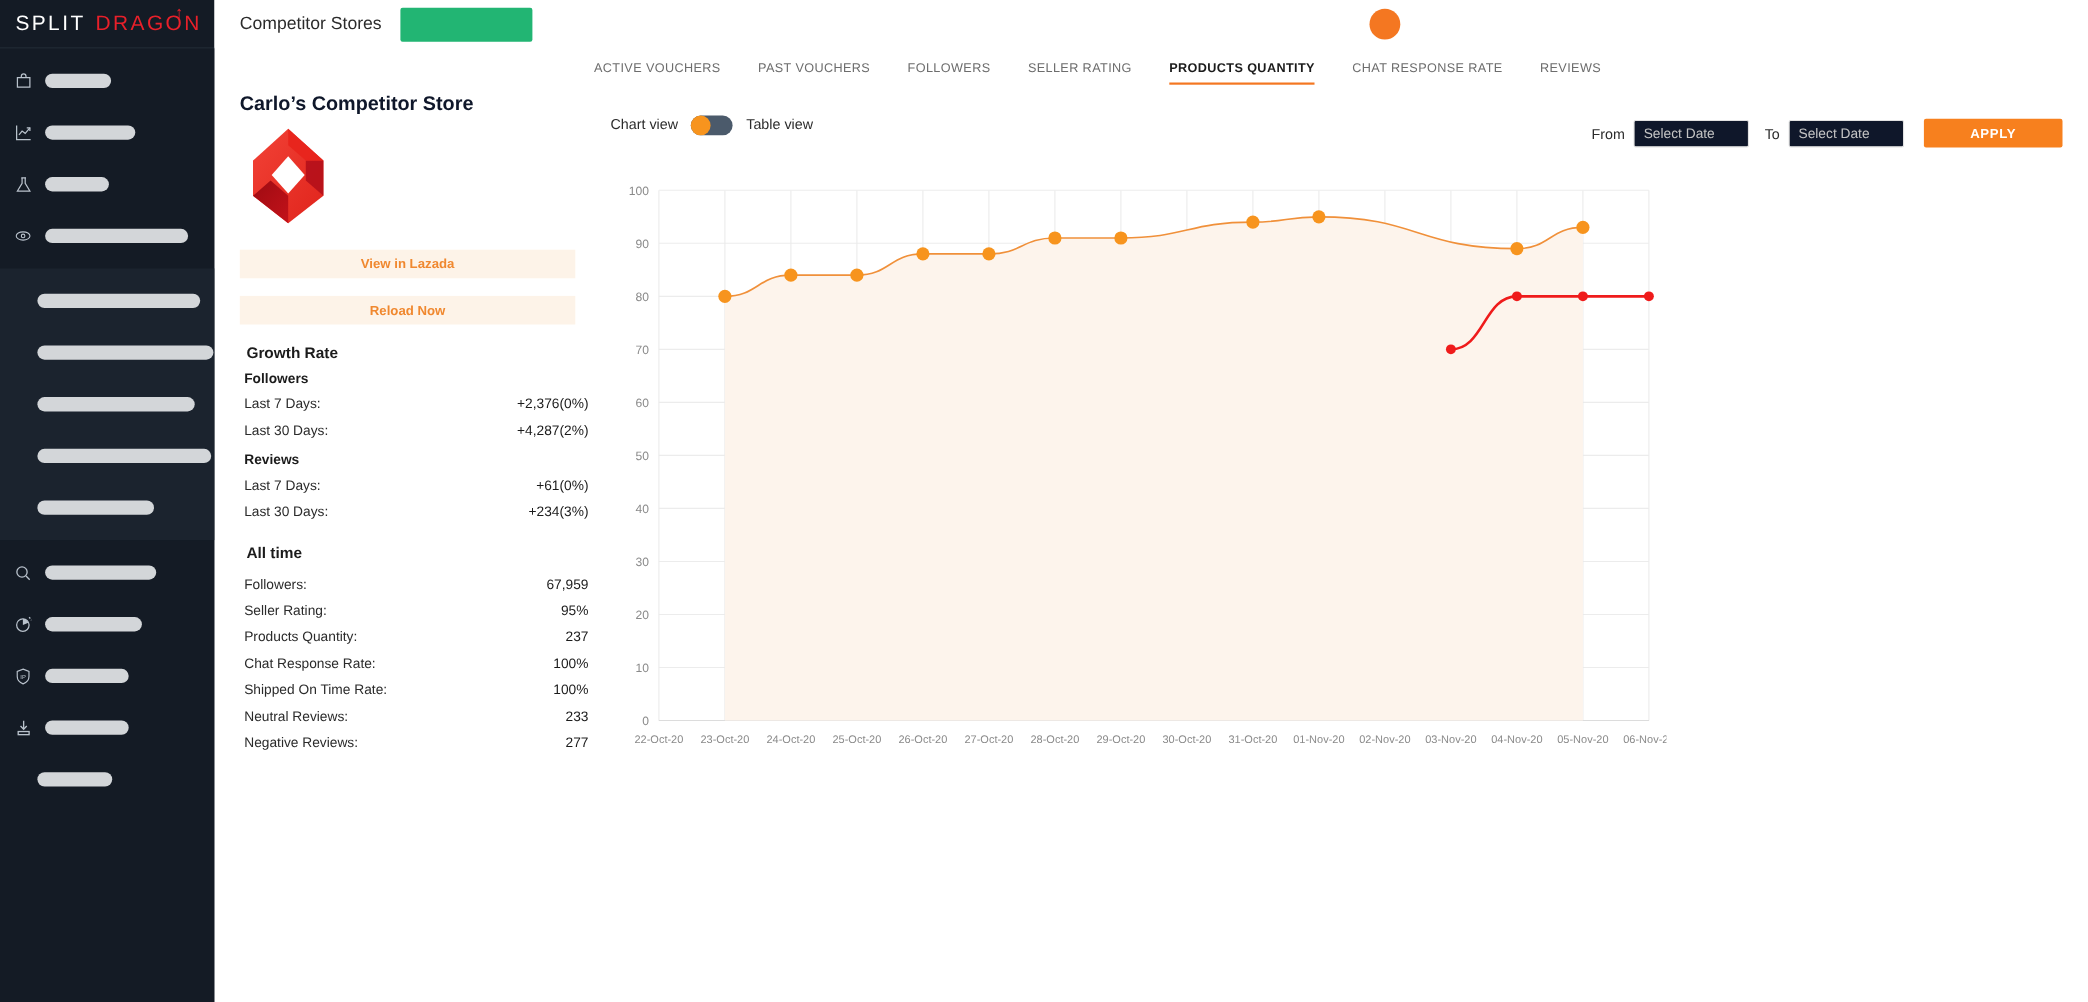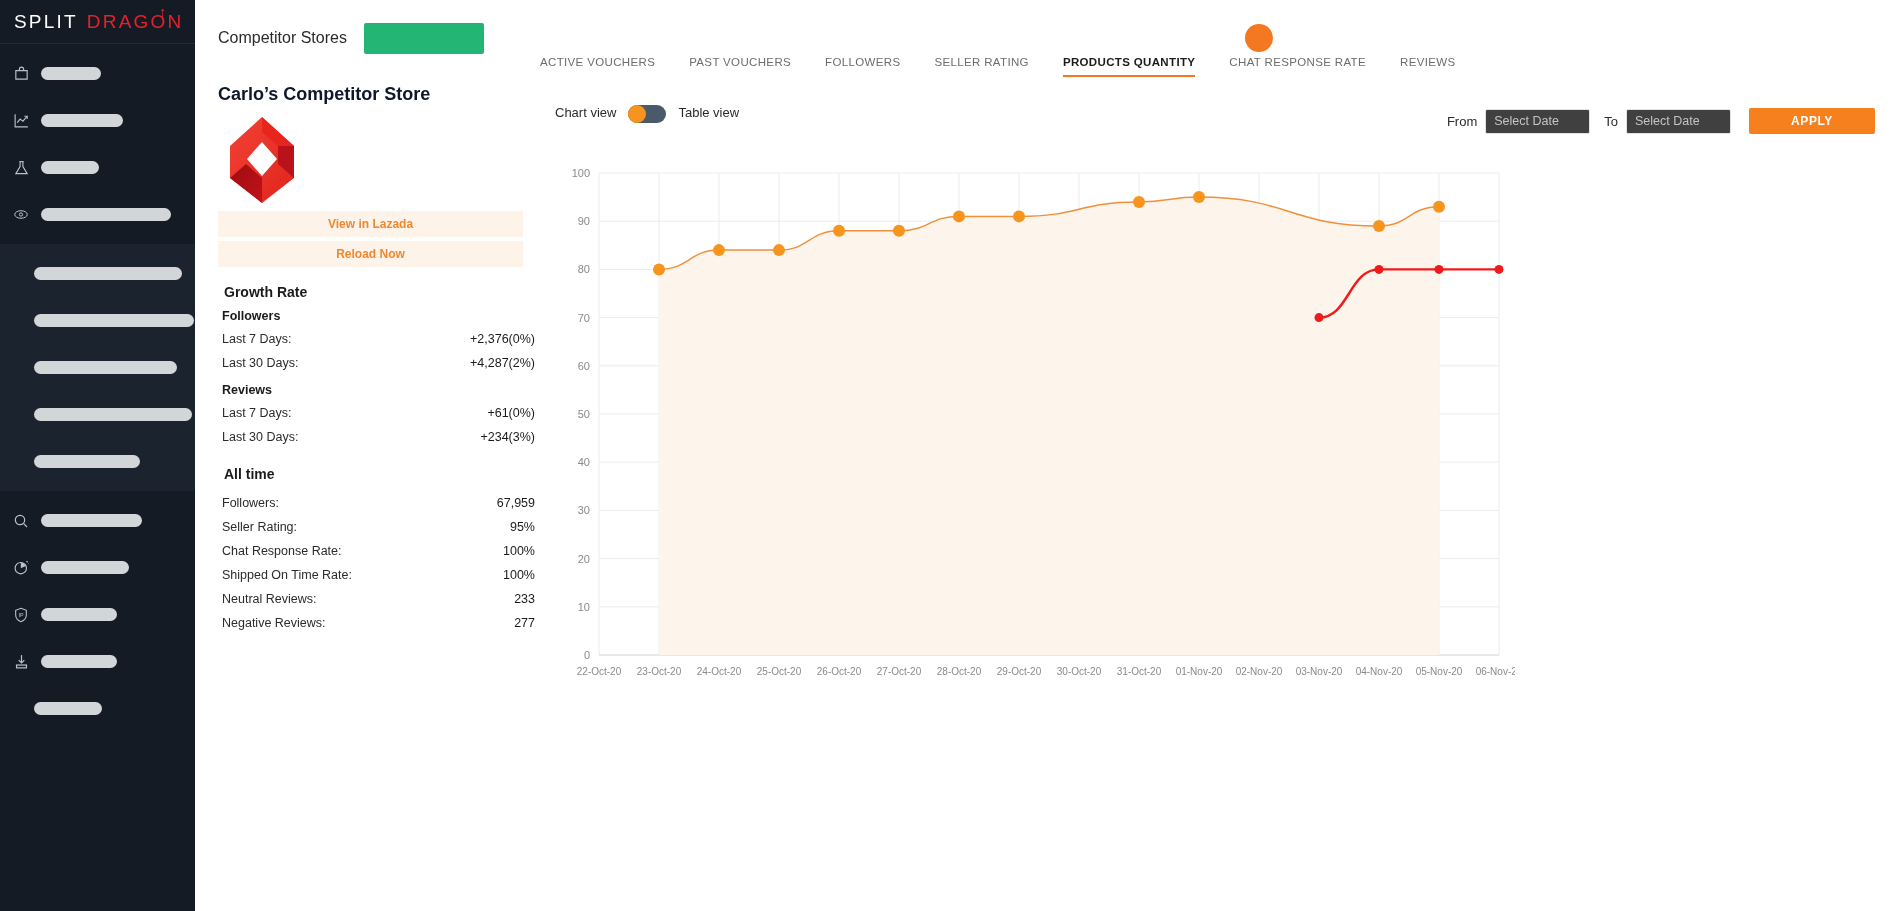--- a/index.html
+++ b/index.html
@@ -52,21 +52,21 @@
   .skel {
     height: 13px; border-radius: 7px;
     background: #d3d6d9;
     margin-left: 7px;
   }
   .nav-row.noico { padding-left: 34px; }
   .nav-row.noico .skel { margin-left: 0; }
 
   
   #topbar {
-    position: absolute; left: 195px; top: 16px;
+    position: absolute; left: 195px; top: 0;
     width: 1703px; height: 44px;
     background: #fff;
     display: flex; align-items: center;
   }
   #topbar .tb-title {
     margin-left: 23px; font-size: 16px; color: #2b2b2b; font-weight: 400;
   }
   #topbar .tb-green {
     margin-left: 17px;
     width: 120px; height: 31px;
@@ -110,20 +110,21 @@
   }
   .logo-wrap { height: 96px; padding-left: 6px; }
   .actionbtn {
     height: 26px; width: 305px;
     background: #fdf3e8;
     color: #f0882f;
     font-size: 12px; font-weight: bold;
     display: flex; align-items: center; justify-content: center;
     margin-bottom: 4px;
     cursor: pointer;
+    margin-top: 16px;
   }
   .sect-title {
     font-size: 14px; font-weight: bold; color: #1b1b1b;
     margin: 17px 0 9px 6px;
   }
   .sub-title {
     font-size: 12.5px; font-weight: bold; color: #1b1b1b;
     margin: 8px 0 4px 4px;
   }
   .kv {
@@ -158,21 +159,21 @@
     position: absolute; right: 0; top: 3px;
     display: flex; align-items: center;
   }
   .dr-label { font-size: 13px; color: #2b2b2b; margin-right: 8px; }
   .dr-input {
     width: 105px; height: 25px;
     border: 1px solid #e2e2e2; border-radius: 2px;
     font-size: 12.5px; color: #bdbdbd;
     padding: 0 8px; outline: none;
     font-family: "Liberation Sans", sans-serif;
-    background: #404040;
+    background: #0f172a;
     margin-right: 14px;
   }
   .dr-input::placeholder { color: #c4c4c4; }
   .applybtn {
     width: 126px; height: 26px; margin-left: 4px;
     background: #f7801e; color: #fff;
     font-size: 12px; font-weight: bold; letter-spacing: .6px;
     border: none; border-radius: 2px; cursor: pointer;
     font-family: "Liberation Sans", sans-serif;
   }
@@ -353,20 +354,24 @@
     </div>
   <div class="sect-title">All time</div>
   <div id="alltime-container">
       <div class="kv">
         <span class="k">Followers:</span>
         <span class="v">67,959</span>
       </div>
       <div class="kv">
         <span class="k">Seller Rating:</span>
         <span class="v">95%</span>
+      </div>
+      <div class="kv">
+        <span class="k">Products Quantity:</span>
+        <span class="v">237</span>
       </div>
       <div class="kv">
         <span class="k">Chat Response Rate:</span>
         <span class="v">100%</span>
       </div>
       <div class="kv">
         <span class="k">Shipped On Time Rate:</span>
         <span class="v">100%</span>
       </div>
       <div class="kv">

